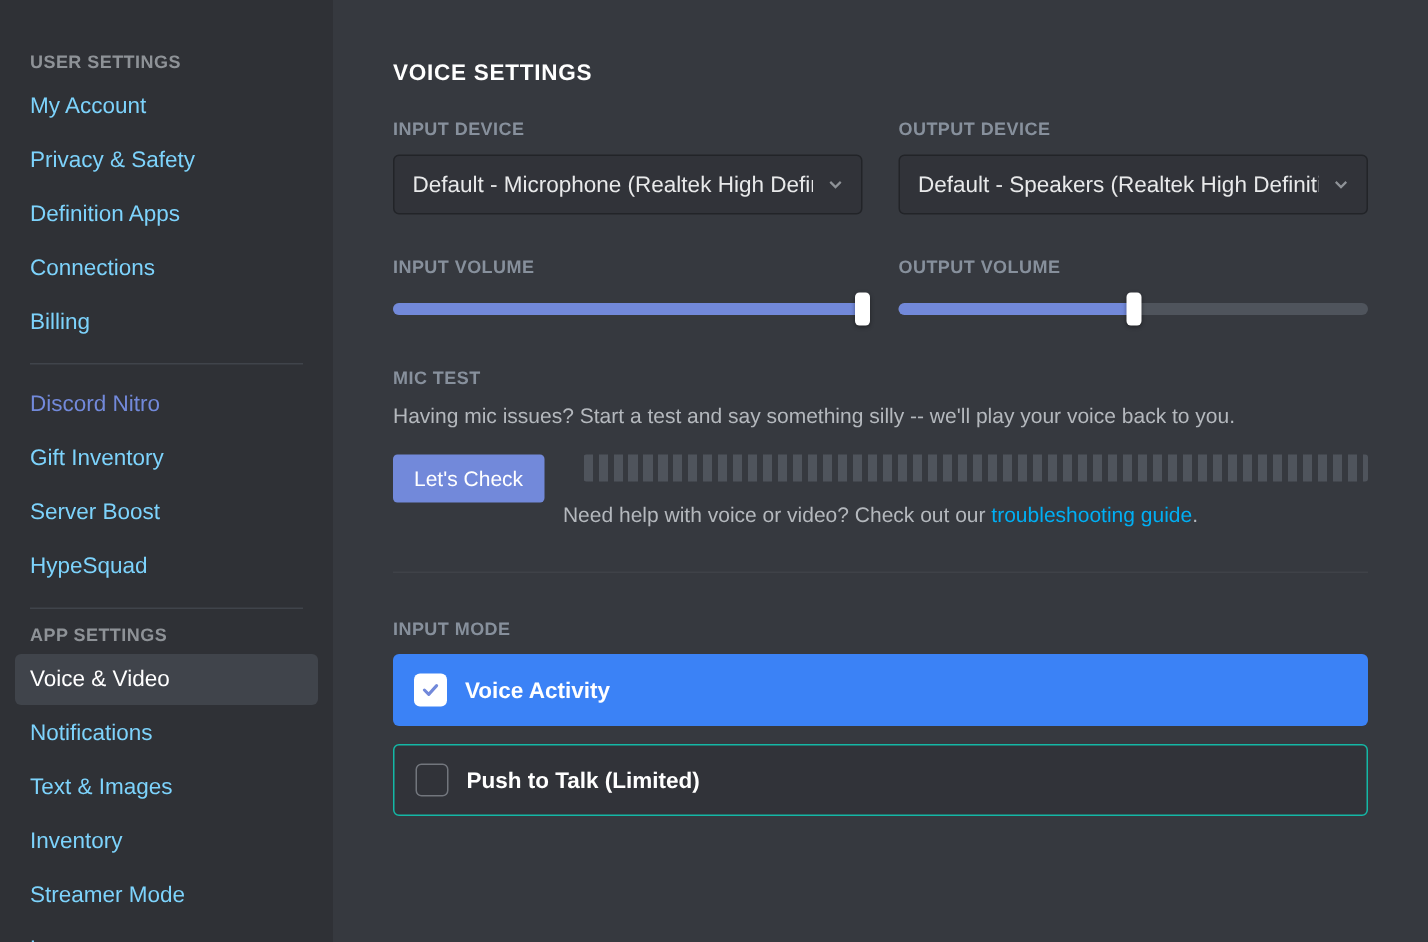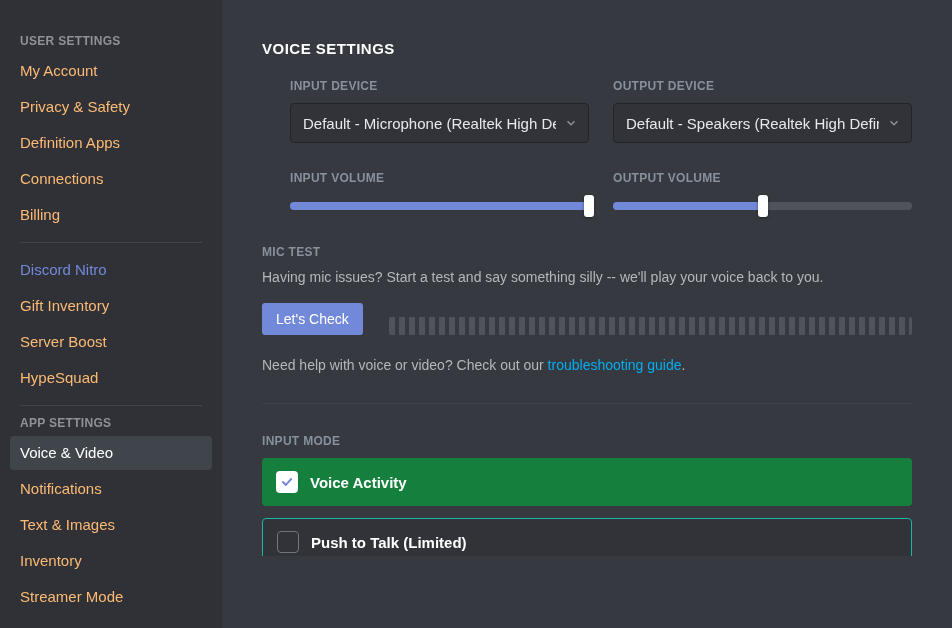--- a/index.html
+++ b/index.html
@@ -19,21 +19,21 @@
   }
   .section-header {
     font-size: 12px;
     font-weight: 700;
     color: #8e9297;
     letter-spacing: 0.3px;
     padding: 0 10px 6px 10px;
   }
   .side-item {
     font-size: 15px;
-    color: #fdba74;
+    color: #7dd3fc;
     padding: 7px 10px;
     border-radius: 4px;
     margin-bottom: 2px;
     cursor: pointer;
     line-height: 20px;
   }
   .side-item.link { color: #7289da; }
   .side-item.selected {
     background: #40444b;
     color: #ffffff;
@@ -50,21 +50,21 @@
     overflow: hidden;
     position: relative;
   }
   .page-title {
     font-size: 15px;
     font-weight: 700;
     letter-spacing: 0.5px;
     color: #ffffff;
     margin-bottom: 22px;
   }
-  .row { display: flex; gap: 24px; margin-left: 28px; }
+  .row { display: flex; gap: 24px; }
   .col { flex: 1; min-width: 0; }
   .field-label {
     font-size: 12px;
     font-weight: 700;
     color: #87909c;
     letter-spacing: 0.3px;
     margin-bottom: 10px;
   }
   .select {
     background: #313339;
@@ -118,21 +118,21 @@
     transform: translateX(-50%);
     box-shadow: 0 1px 3px rgba(0,0,0,0.4);
     cursor: pointer;
   }
   .section-gap { height: 28px; }
   .mic-desc {
     font-size: 14px;
     color: #b4b8bd;
     margin-top: 6px;
   }
-  .mic-row { display: flex; align-items: flex-end; margin-top: 18px; gap: 26px; }
+  .mic-row { display: flex; align-items: flex-start; margin-top: 18px; gap: 26px; }
   .btn {
     background: #7289da;
     color: #ffffff;
     font-size: 14px;
     font-weight: 500;
     border: none;
     border-radius: 3px;
     padding: 8px 14px;
     cursor: pointer;
   }
@@ -142,39 +142,39 @@
     background: repeating-linear-gradient(
       to right,
       #4f545c 0, #4f545c 6px,
       transparent 6px, transparent 10px
     );
     border-radius: 2px;
   }
   .help-line {
     font-size: 14px;
     color: #b4b8bd;
-    margin-top: 22px;
+    text-align: center;
   }
   .help-line a { color: #00aff4; text-decoration: none; cursor:pointer; }
   .divider {
     height: 1px;
     background: #3f4248;
     margin: 30px 0;
   }
   .mode-box {
     border-radius: 4px;
     height: 48px;
     display: flex;
     align-items: center;
     padding: 0 14px;
     margin-bottom: 12px;
     cursor: pointer;
   }
   .mode-box.active {
-    background: #15803d;
+    background: #3b82f6;
     color: #ffffff;
   }
   .mode-box.inactive {
     background: #313339;
     border: 1px solid #14b8a6;
     color: #ffffff;
   }
   .checkbox {
     width: 22px; height: 22px;
     border-radius: 4px;

